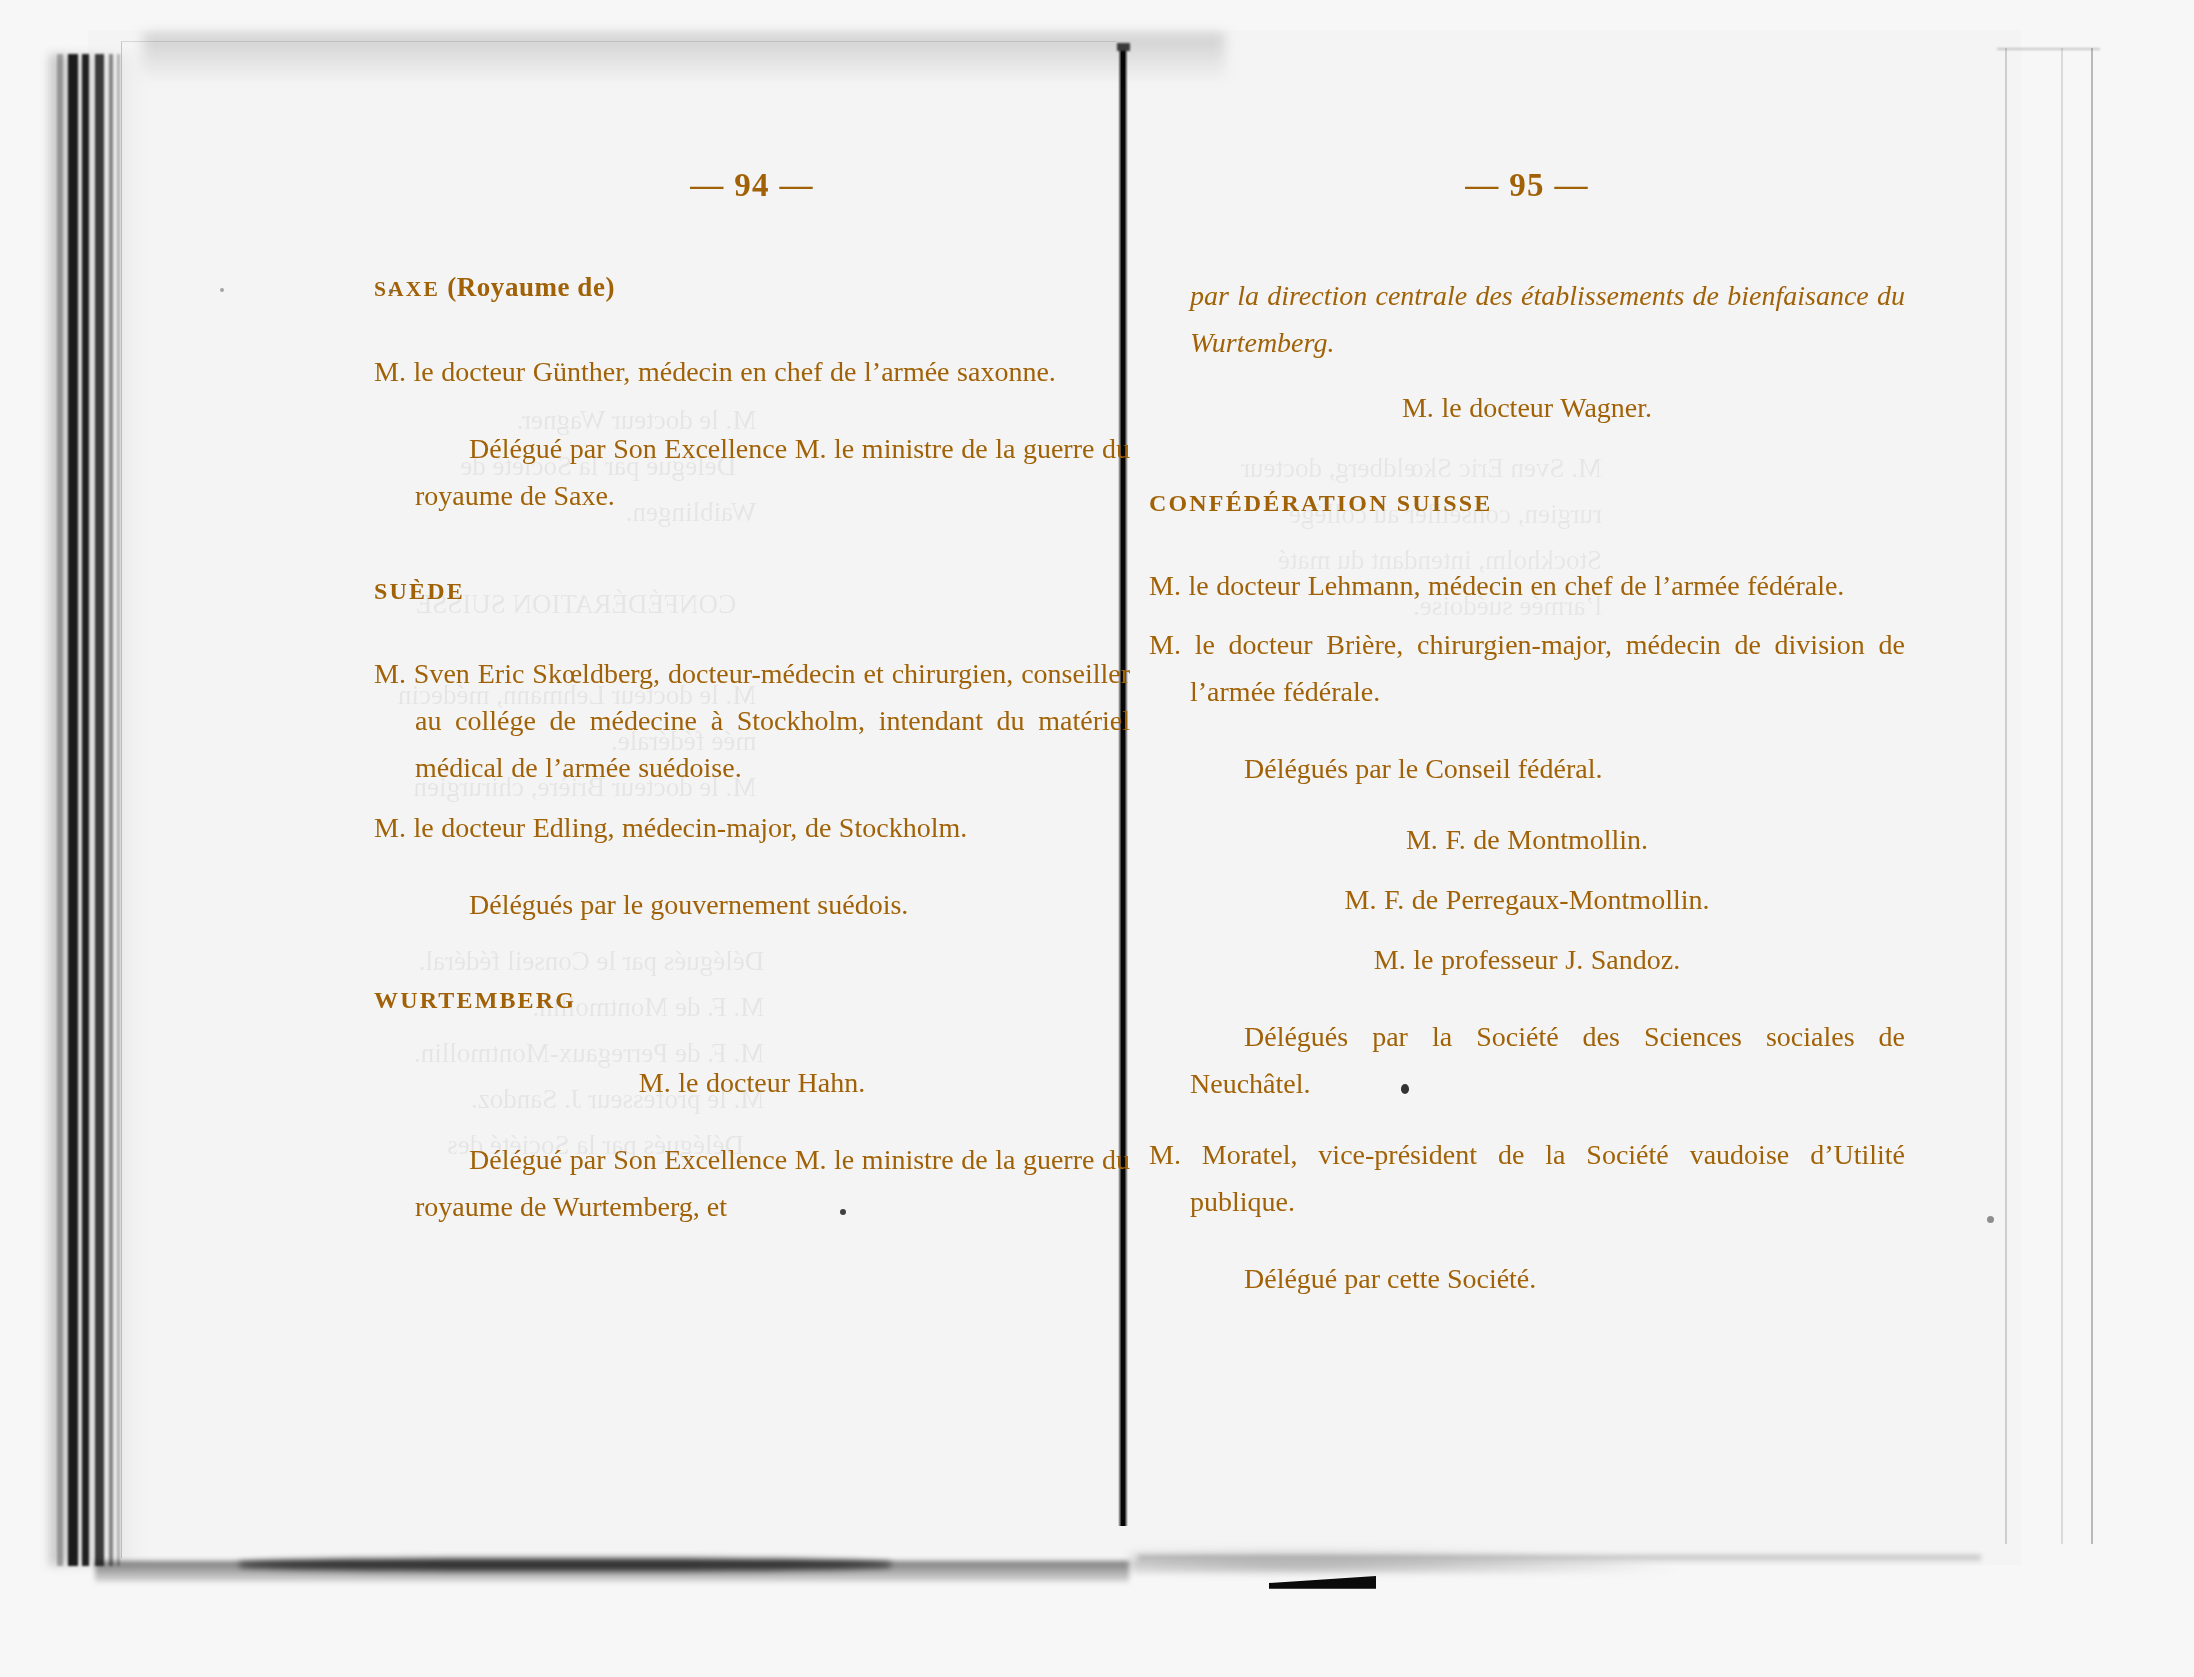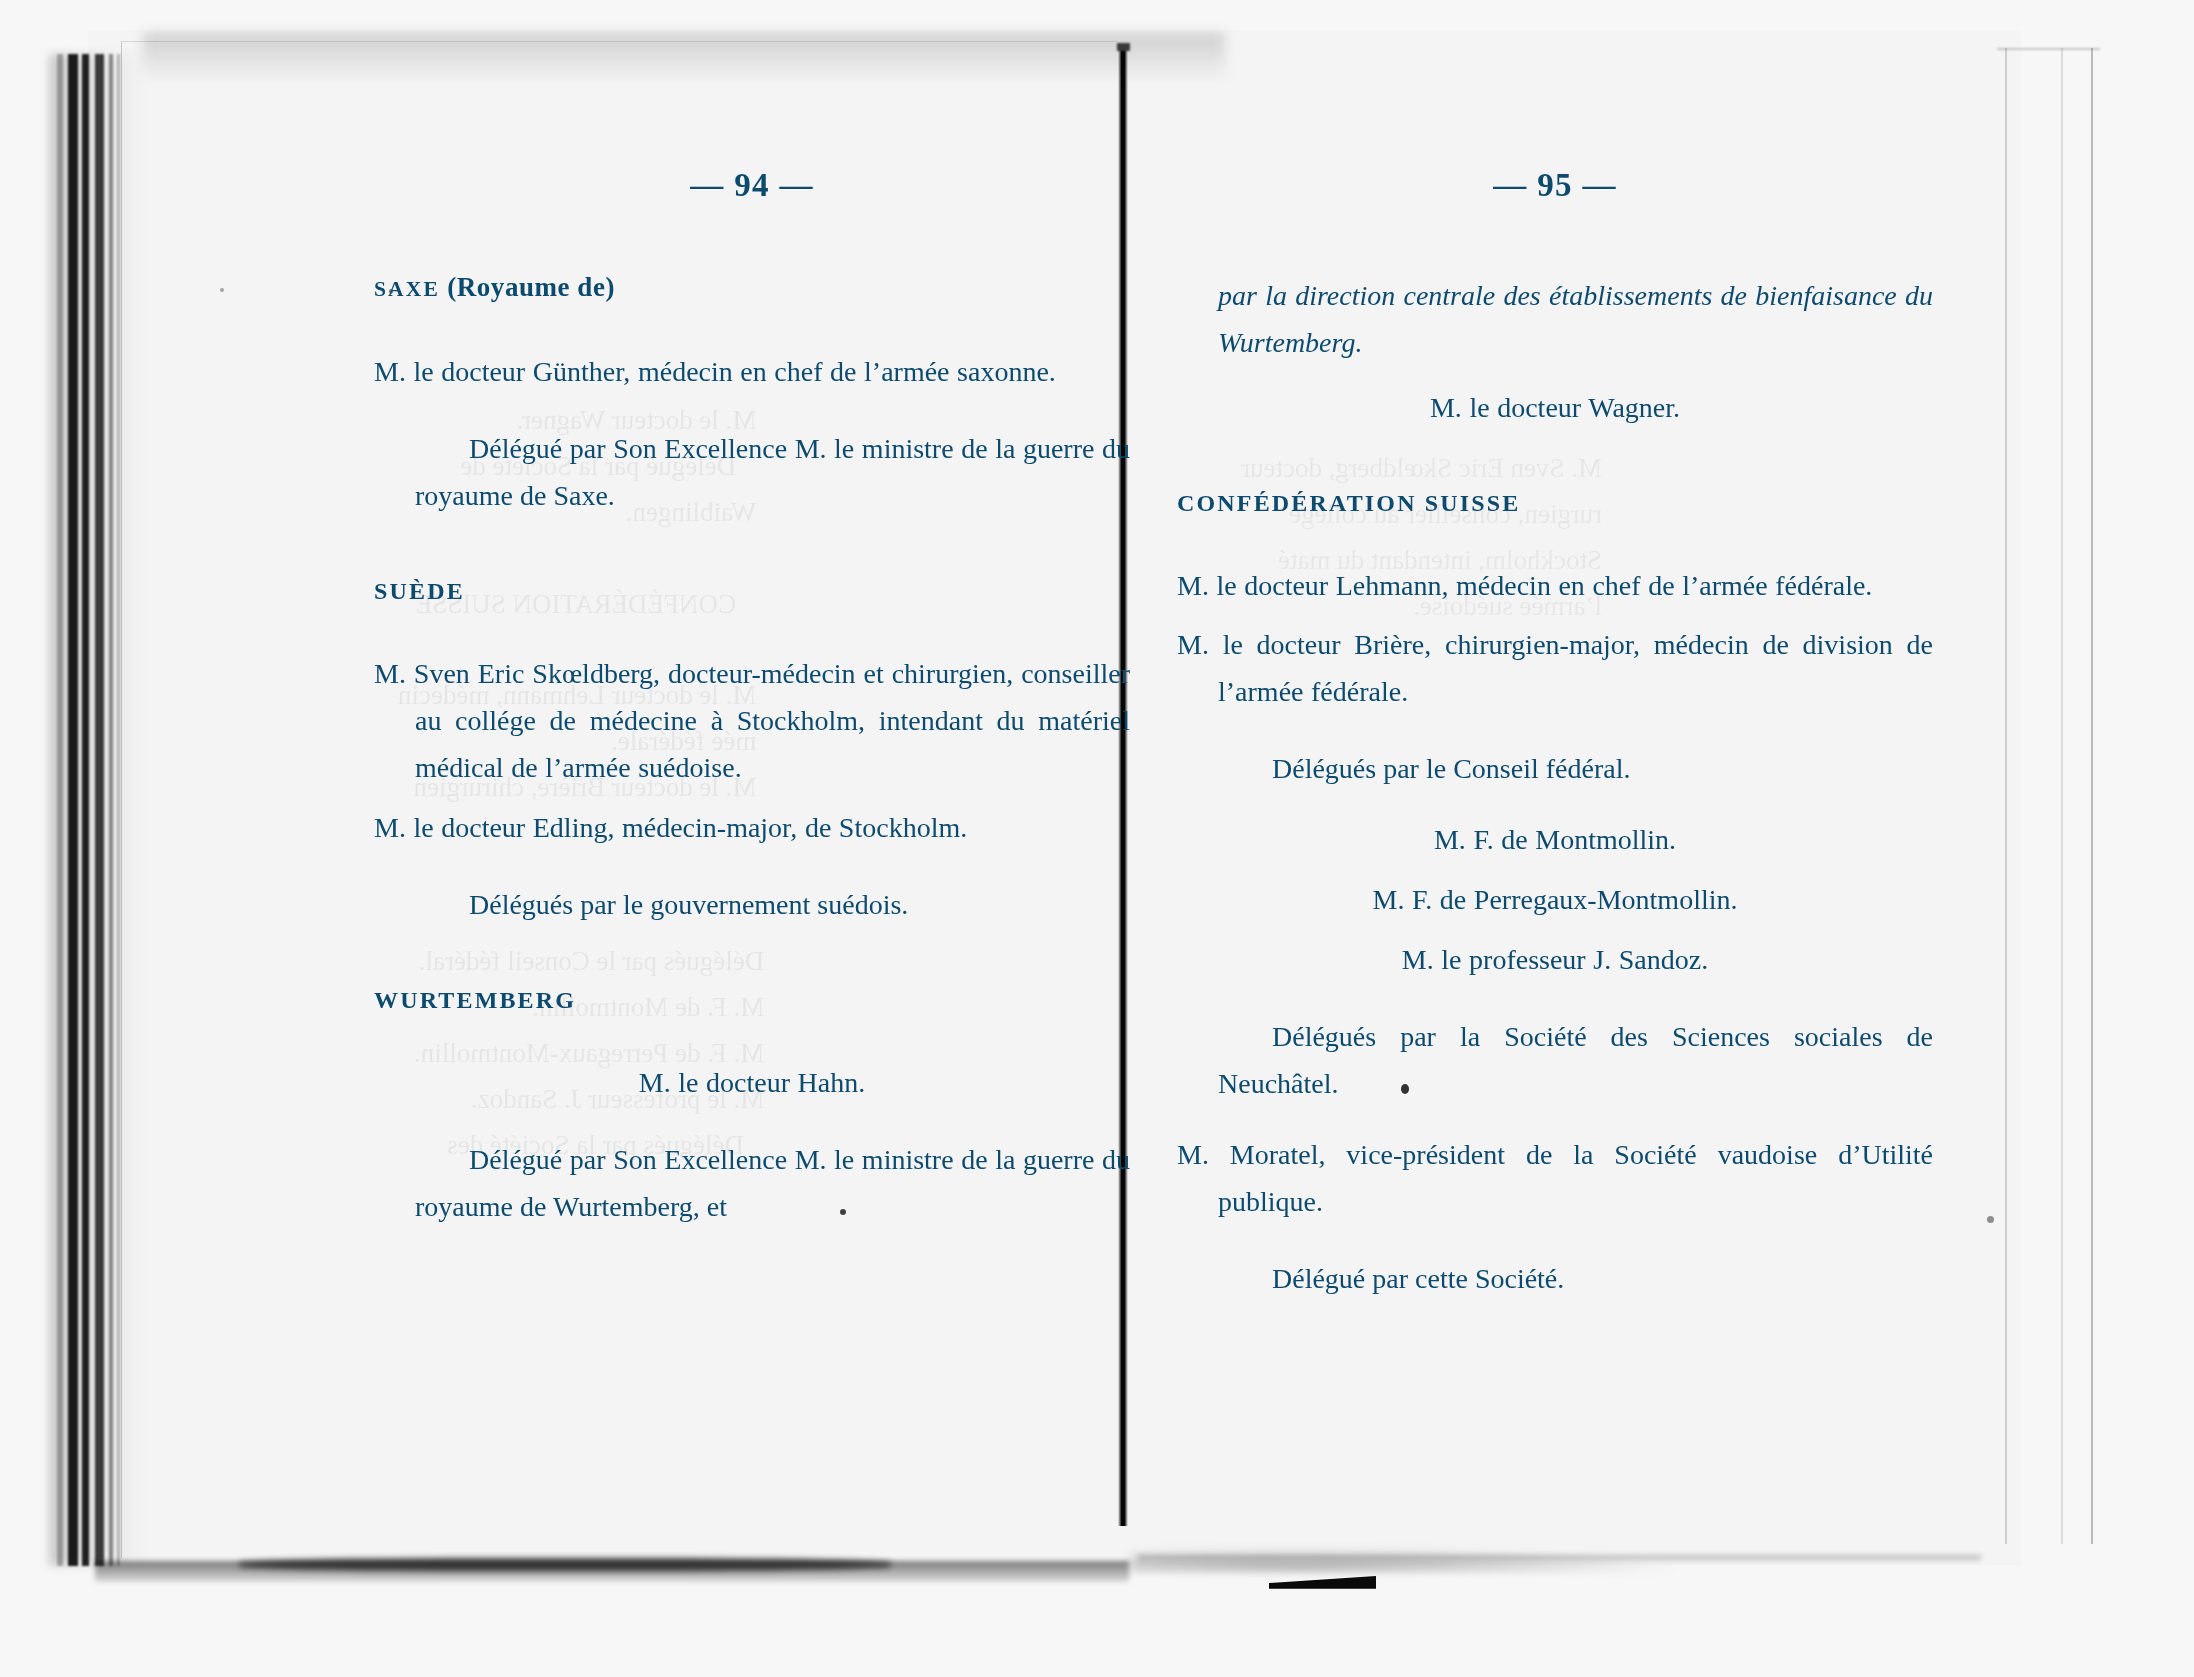--- a/index.html
+++ b/index.html
@@ -106,24 +106,24 @@
   }
   #bottom-curve{
     position:absolute;left:1130px;top:1547px;width:557px;height:24px;
     background:radial-gradient(ellipse at 30% 100%, rgba(60,60,60,.45), rgba(255,255,255,0) 70%);
     filter:blur(4px);
   }
 
   
   .page{
     position:absolute;
-    color:#0c4a6e;
+    color:#a16207;
   }
   #page-left{ left:374px; top:167px; width:756px; }
-  #page-right{ left:1177px; top:167px; width:756px; }
+  #page-right{ left:1149px; top:167px; width:756px; }
 
   .folio{
     text-align:center;
     font-size:33px;
     font-weight:700;
     letter-spacing:.04em;
     margin-bottom:68px;
     font-family:"Liberation Serif", serif;
   }
 

